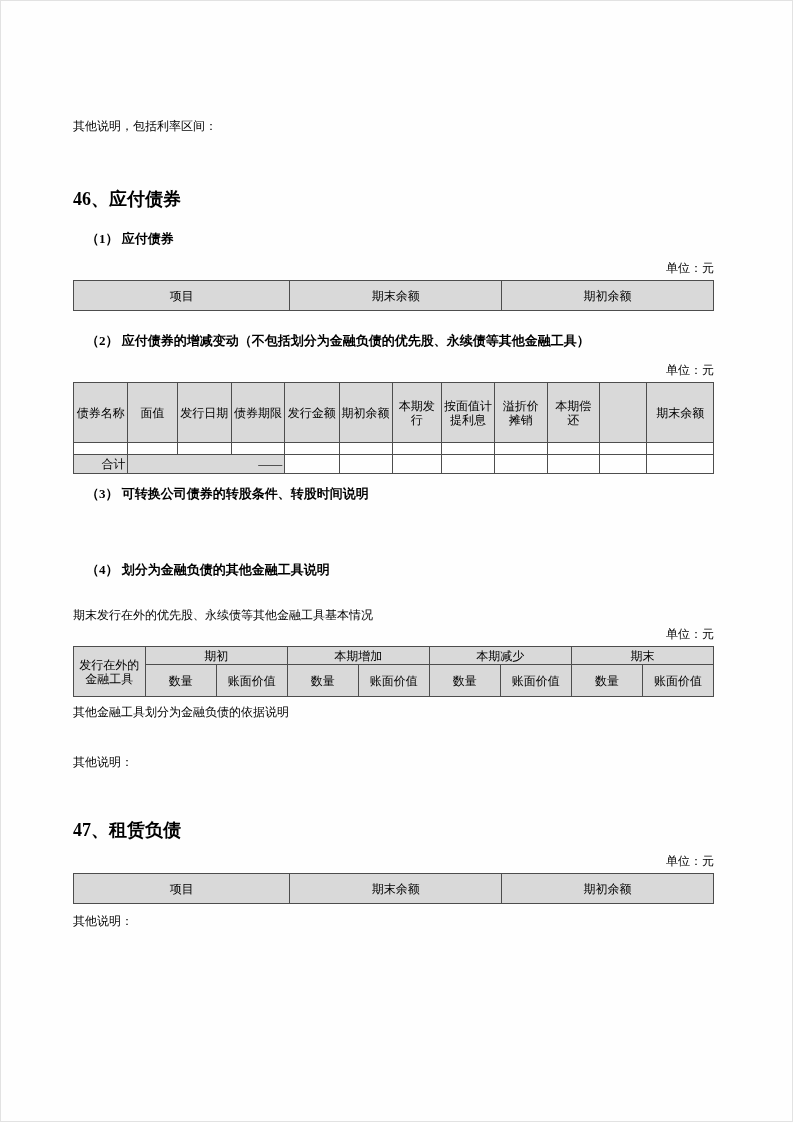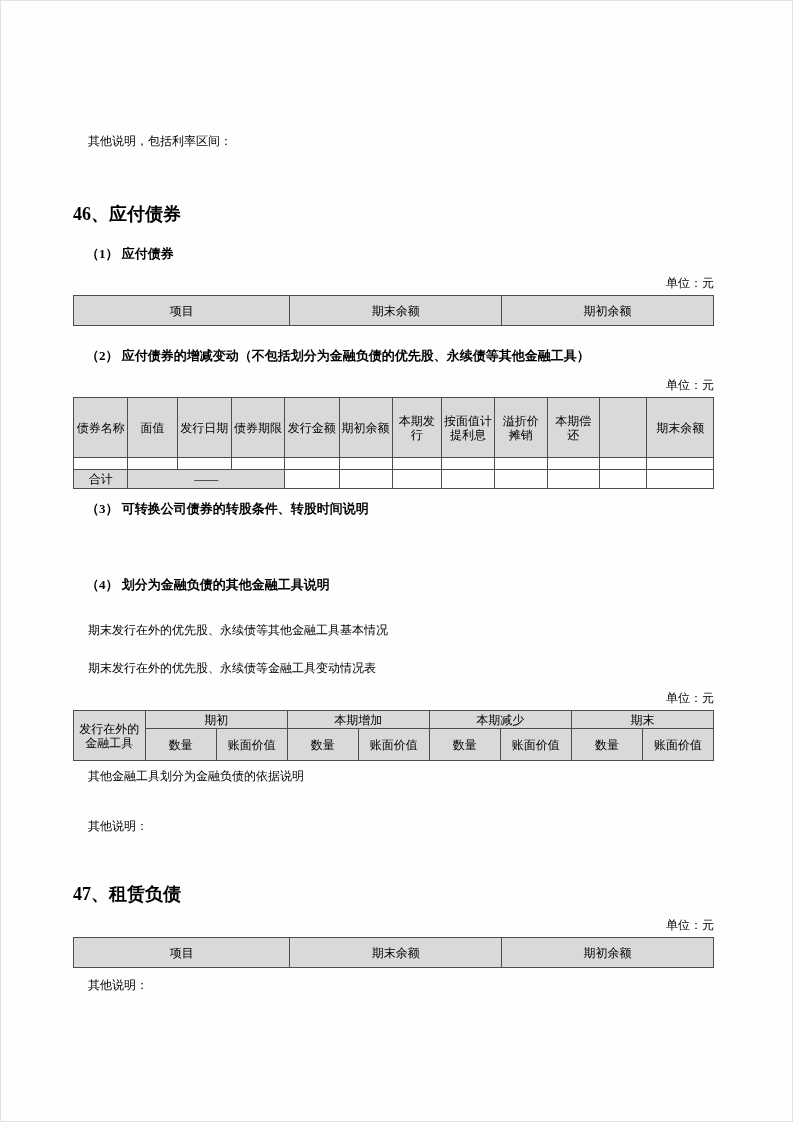--- a/index.html
+++ b/index.html
@@ -16,38 +16,38 @@
   }
   .page{
     width:793px;height:1122px;
     background:#fefefe;
     border:1px solid #e2e2e2;
     overflow:hidden;
   }
   .content{
     padding:118px 78px 0 72px;
   }
-  p{margin:15px;font-size:12px;line-height:15px;}
+  p{margin:0;font-size:12px;line-height:15px;}
   .h-num{font-size:18px;font-weight:bold;margin:0;line-height:17px;}
   .h-sub{font-size:13px;font-weight:bold;margin:0;padding-left:13px;line-height:16px;}
   .unit{font-size:12px;text-align:right;margin:0;line-height:14px;}
   table{border-collapse:collapse;width:100%;table-layout:fixed;}
   th,td{
     border:1px solid var(--border-color);
     font-size:12px;font-weight:normal;
     text-align:center;vertical-align:middle;
     padding:1px 2px;line-height:14px;
     overflow:hidden;
     word-break:break-all;
   }
   .hdr{background:var(--table-header-bg);}
   .row-h20 th,.row-h20 td{height:30px;}
   .tall-head th{height:60px;}
   .empty-row td{height:12px;}
-  .total-row th,.total-row td{height:19px;}
+  .total-row th,.total-row td{height:19px;text-align:right;}
   .t3-row1 th{height:18px;}
   .t3-row2 th{height:32px;}
   
   .mt-sec46{margin-top:57px;}
   .mt-sub1{margin-top:23px;font-family:Liberation Serif, serif;}
   .mt-unit1{margin-top:14px;}
   .mt-table{margin-top:5px;}
   .mt-sub2{margin-top:22px;}
   .mt-unit2{margin-top:14px;}
   .mt-sub3{margin-top:12px;}
@@ -152,21 +152,20 @@
       </tr>
     </tbody>
       </table>
 
     <h3 class="h-sub mt-sub3">（3） 可转换公司债券的转股条件、转股时间说明</h3>
 
     <h3 class="h-sub mt-sub4">（4） 划分为金融负债的其他金融工具说明</h3>
 
     <p class="mt-note1">期末发行在外的优先股、永续债等其他金融工具基本情况</p>
 
-    <p class="mt-note2">期末发行在外的优先股、永续债等金融工具变动情况表</p>
 
     <p class="unit mt-unit3">单位：元</p>
 
     <table class="mt-table">
       <colgroup>
         <col style="width:11.2%">
         <col style="width:11.1%">
           <col style="width:11.1%">
         <col style="width:11.1%">
           <col style="width:11.1%">

